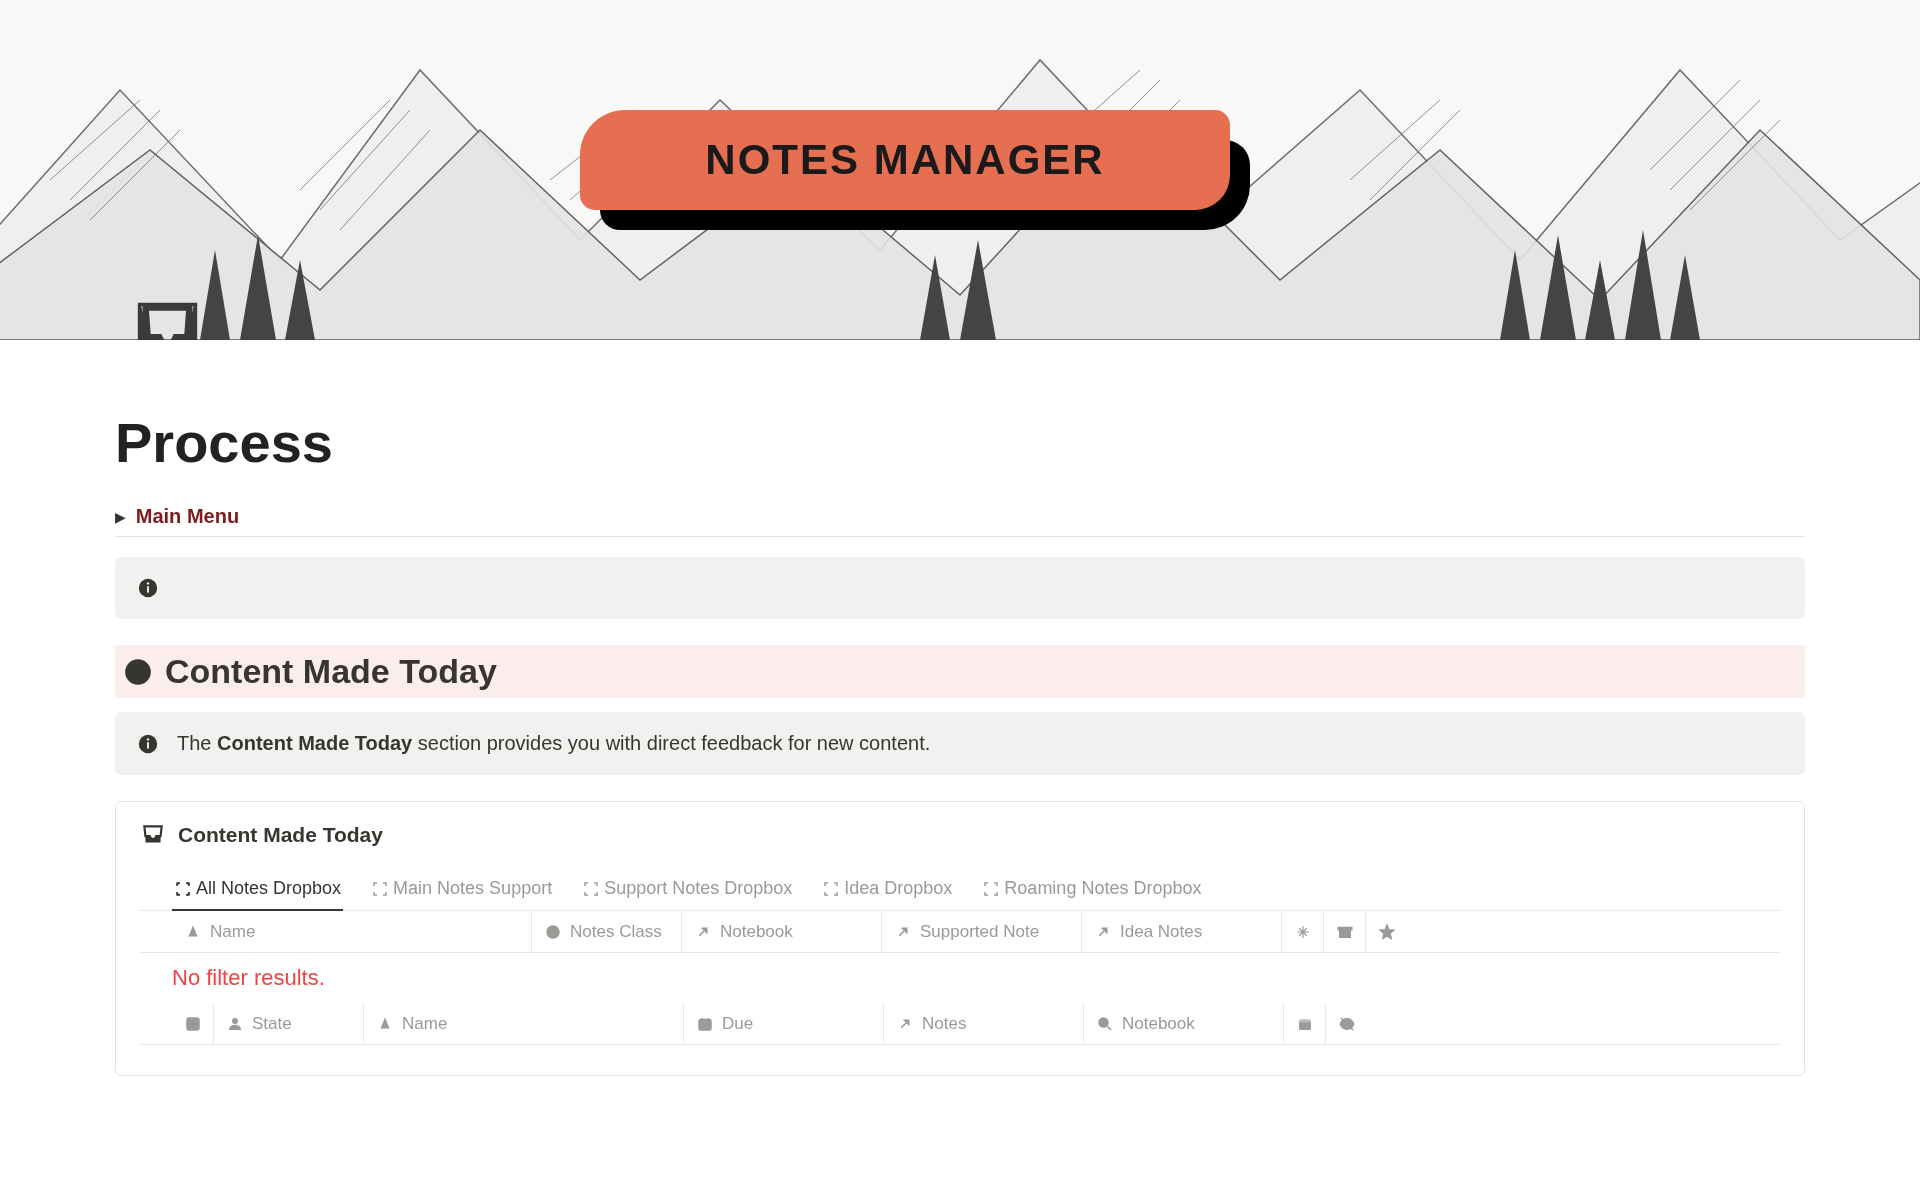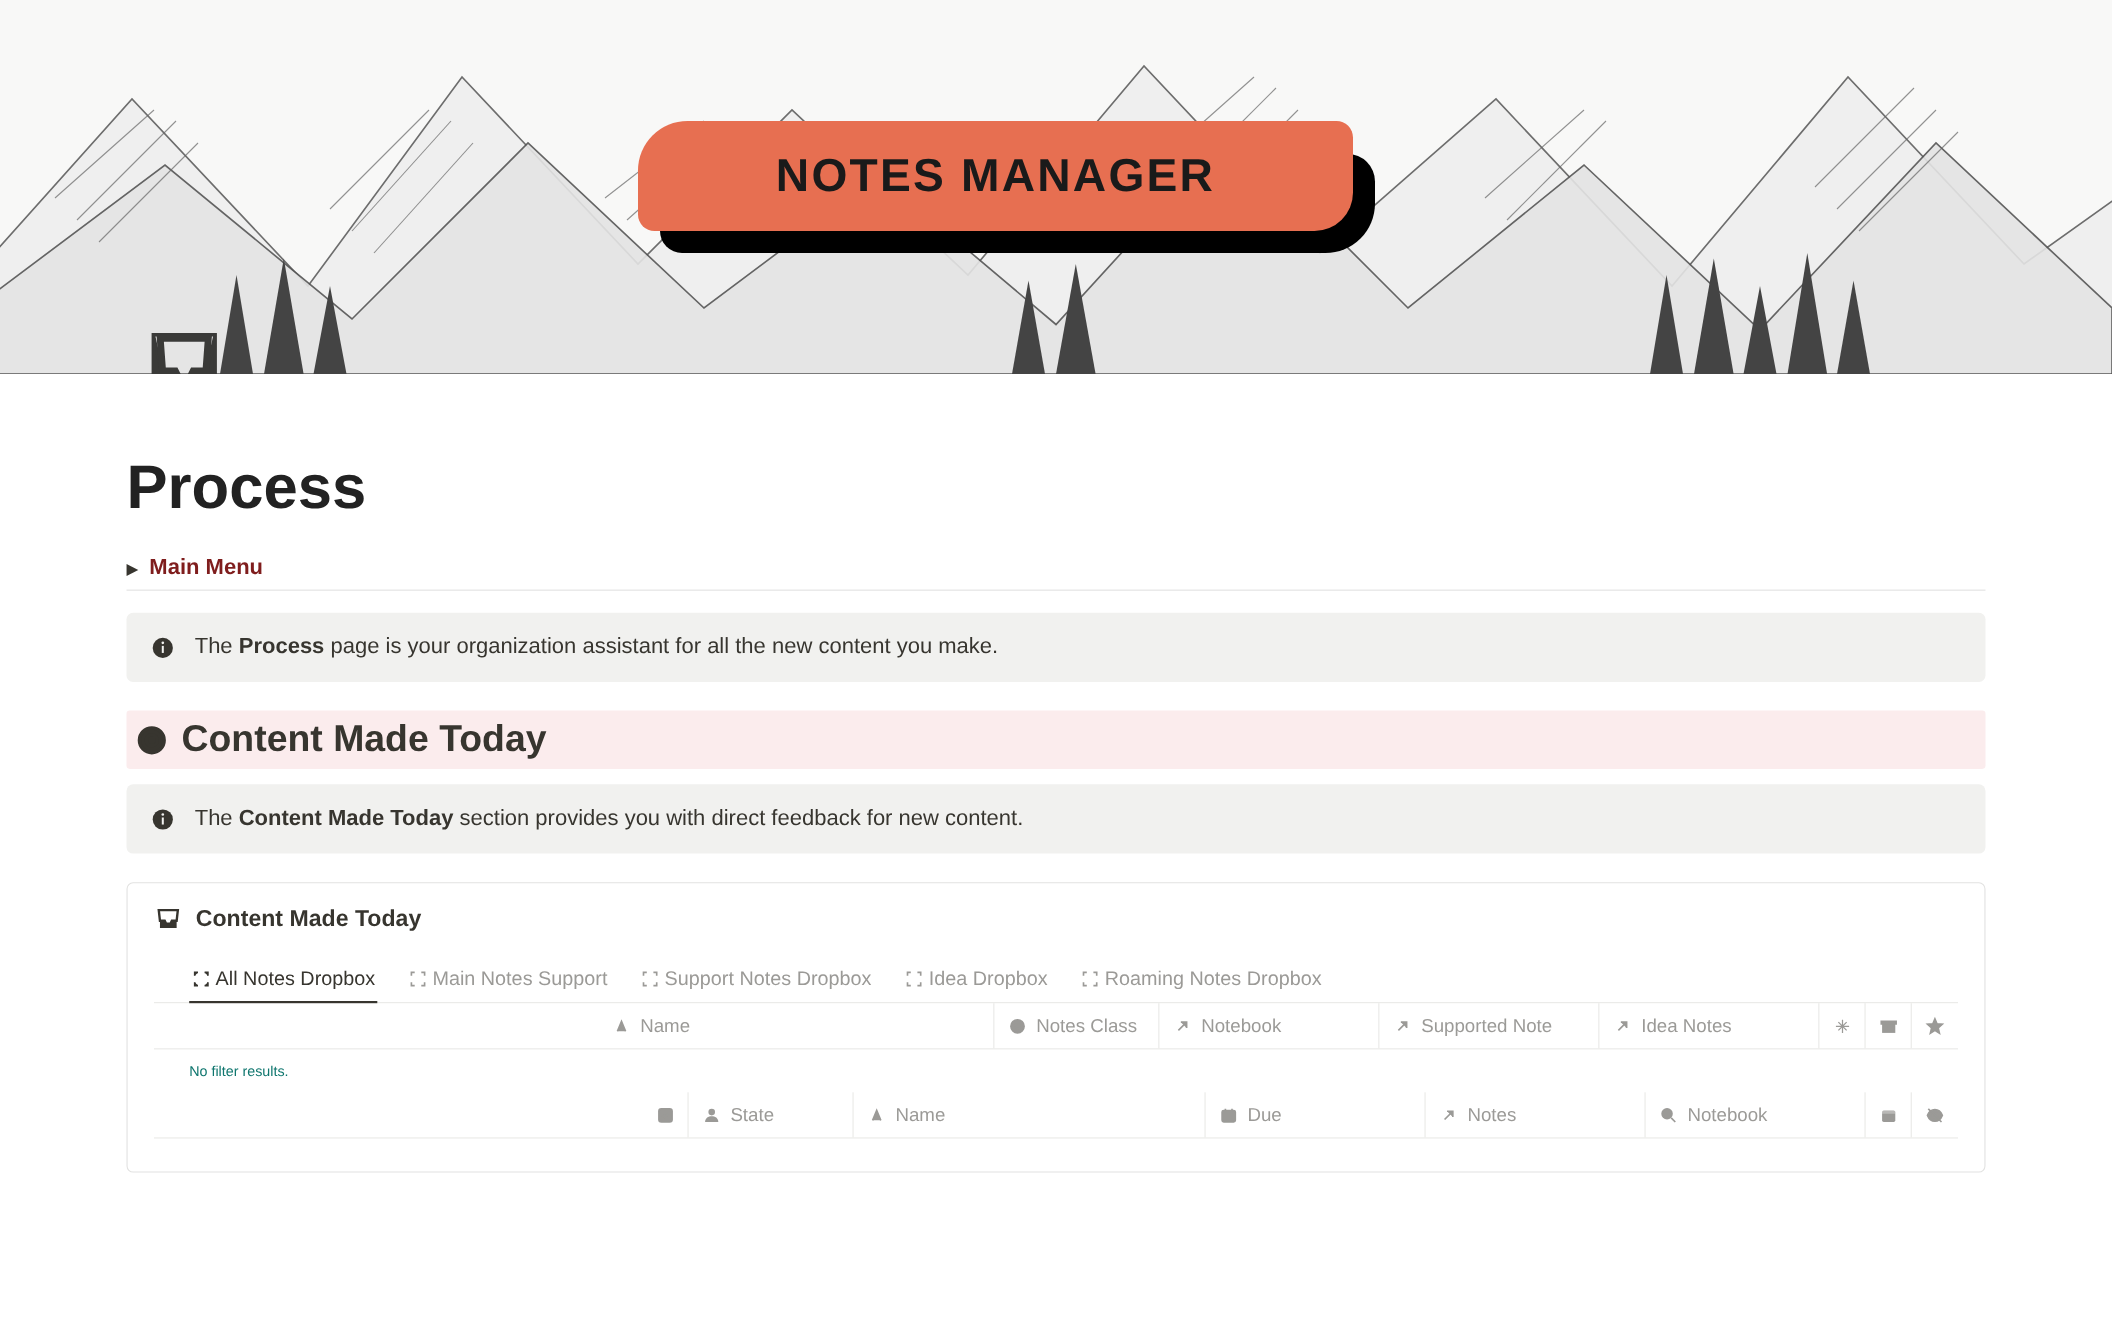--- a/index.html
+++ b/index.html
@@ -42,28 +42,28 @@
 .db-title { font-size: 21px; font-weight: 700; color: #37352f; }
 
 .tabs-row { display: flex; align-items: center; gap: 26px; padding-left: 32px; border-bottom: 1px solid #e9e9e7; }
 .tab { display: flex; align-items: center; gap: 4px; padding: 8px 2px 10px 2px; font-size: 18px; color: #9b9a97; cursor: pointer; border-bottom: 2px solid transparent; margin-bottom: -1px; }
 .tab.active { color: #37352f; font-weight: 500; border-bottom-color: #37352f; }
 .tab-icon { width: 18px; height: 18px; }
 .tab-icon svg { width: 100%; height: 100%; }
 .tab.active .tab-icon svg { fill: #37352f; stroke: #37352f; }
 .tab:not(.active) .tab-icon svg { fill: none; stroke: #9b9a97; }
 
-.cols-row { display: flex; align-items: center; border-bottom: 1px solid #e9e9e7; padding-left: 32px; height: 42px; justify-content: flex-end; }
+.cols-row { display: flex; align-items: center; border-bottom: 1px solid #e9e9e7; padding-left: 32px; height: 42px; }
 .col-cell { display: flex; align-items: center; gap: 8px; font-size: 17px; color: #9b9a97; border-right: 1px solid #e9e9e7; padding: 0 12px; height: 100%; }
 .col-cell.small { width: 42px; justify-content: center; padding: 0; }
 .col-cell:last-child { border-right: none; }
 .col-icon { width: 18px; height: 18px; flex-shrink: 0; }
 .col-icon svg { width: 100%; height: 100%; fill: #9b9a97; stroke: #9b9a97; }
 
-.empty-row { padding: 12px 32px; font-size: 13px; color: #0f766e; }
+.empty-row { padding: 12px 32px; font-size: 22px; color: #ef4444; }
 
 .subtabs-row { display: flex; align-items: center; gap: 26px; padding-left: 32px; border-bottom: 1px solid #e9e9e7; margin-top: 40px; }
 
 </style>
 </head>
 <body>
 
 <div class="cover-wrap">
   <div class="cover-bg">
     <svg viewBox="0 0 1920 340" preserveAspectRatio="xMidYMid slice">
@@ -128,23 +128,20 @@
   </div>
 
   <div class="callout">
     <span class="callout-icon">
       <svg viewBox="0 0 24 24">
           <circle cx="12" cy="12" r="10"></circle>
           <rect x="11" y="10" width="2" height="7" fill="#f1f1ef"></rect>
           <circle cx="12" cy="7" r="1.3" fill="#f1f1ef"></circle>
         </svg>
     </span>
-    <span class="callout-text">
-      <span>The </span><b>Process</b><span> page is your organization assistant for all the new content you make.</span>
-    </span>
   </div>
 
   <div class="section-hdr">
     <span class="section-hdr-icon">
       <svg viewBox="0 0 24 24" fill="none">
           <circle cx="12" cy="12" r="9" stroke-width="2.5"></circle>
           <circle cx="12" cy="12" r="4" stroke-width="2.5"></circle>
         </svg>
     </span>
     <span class="section-hdr-title">Content Made Today</span>

